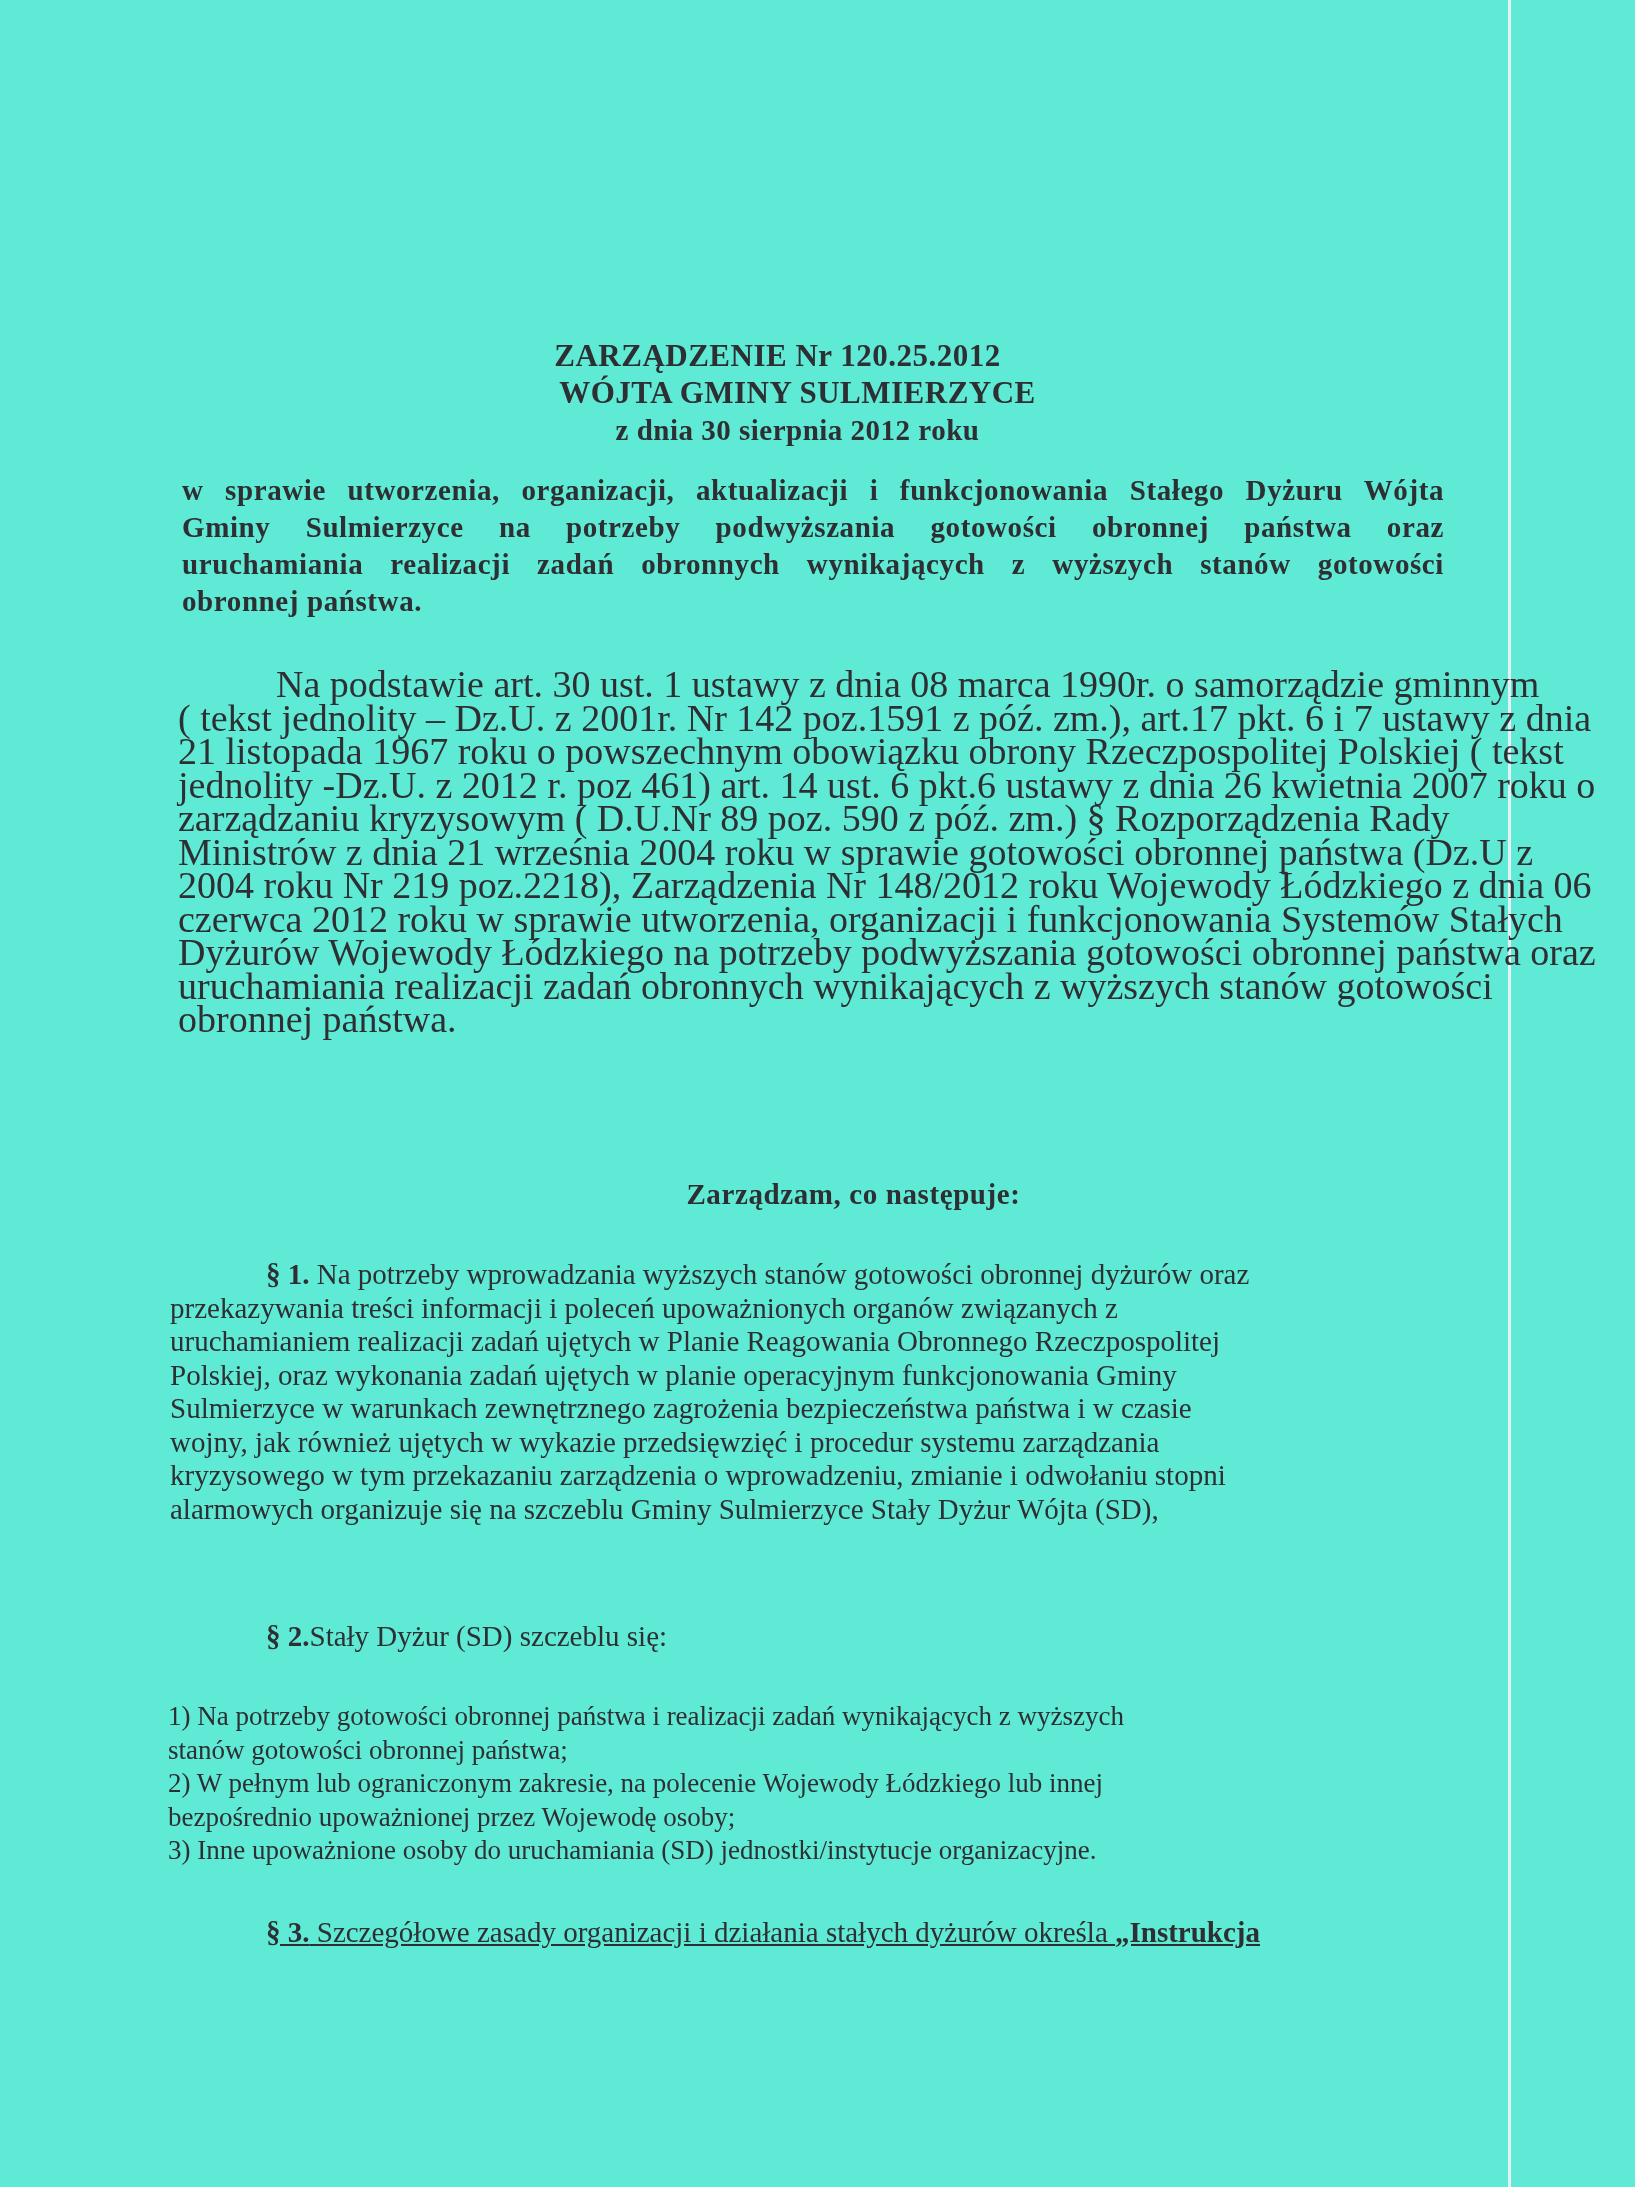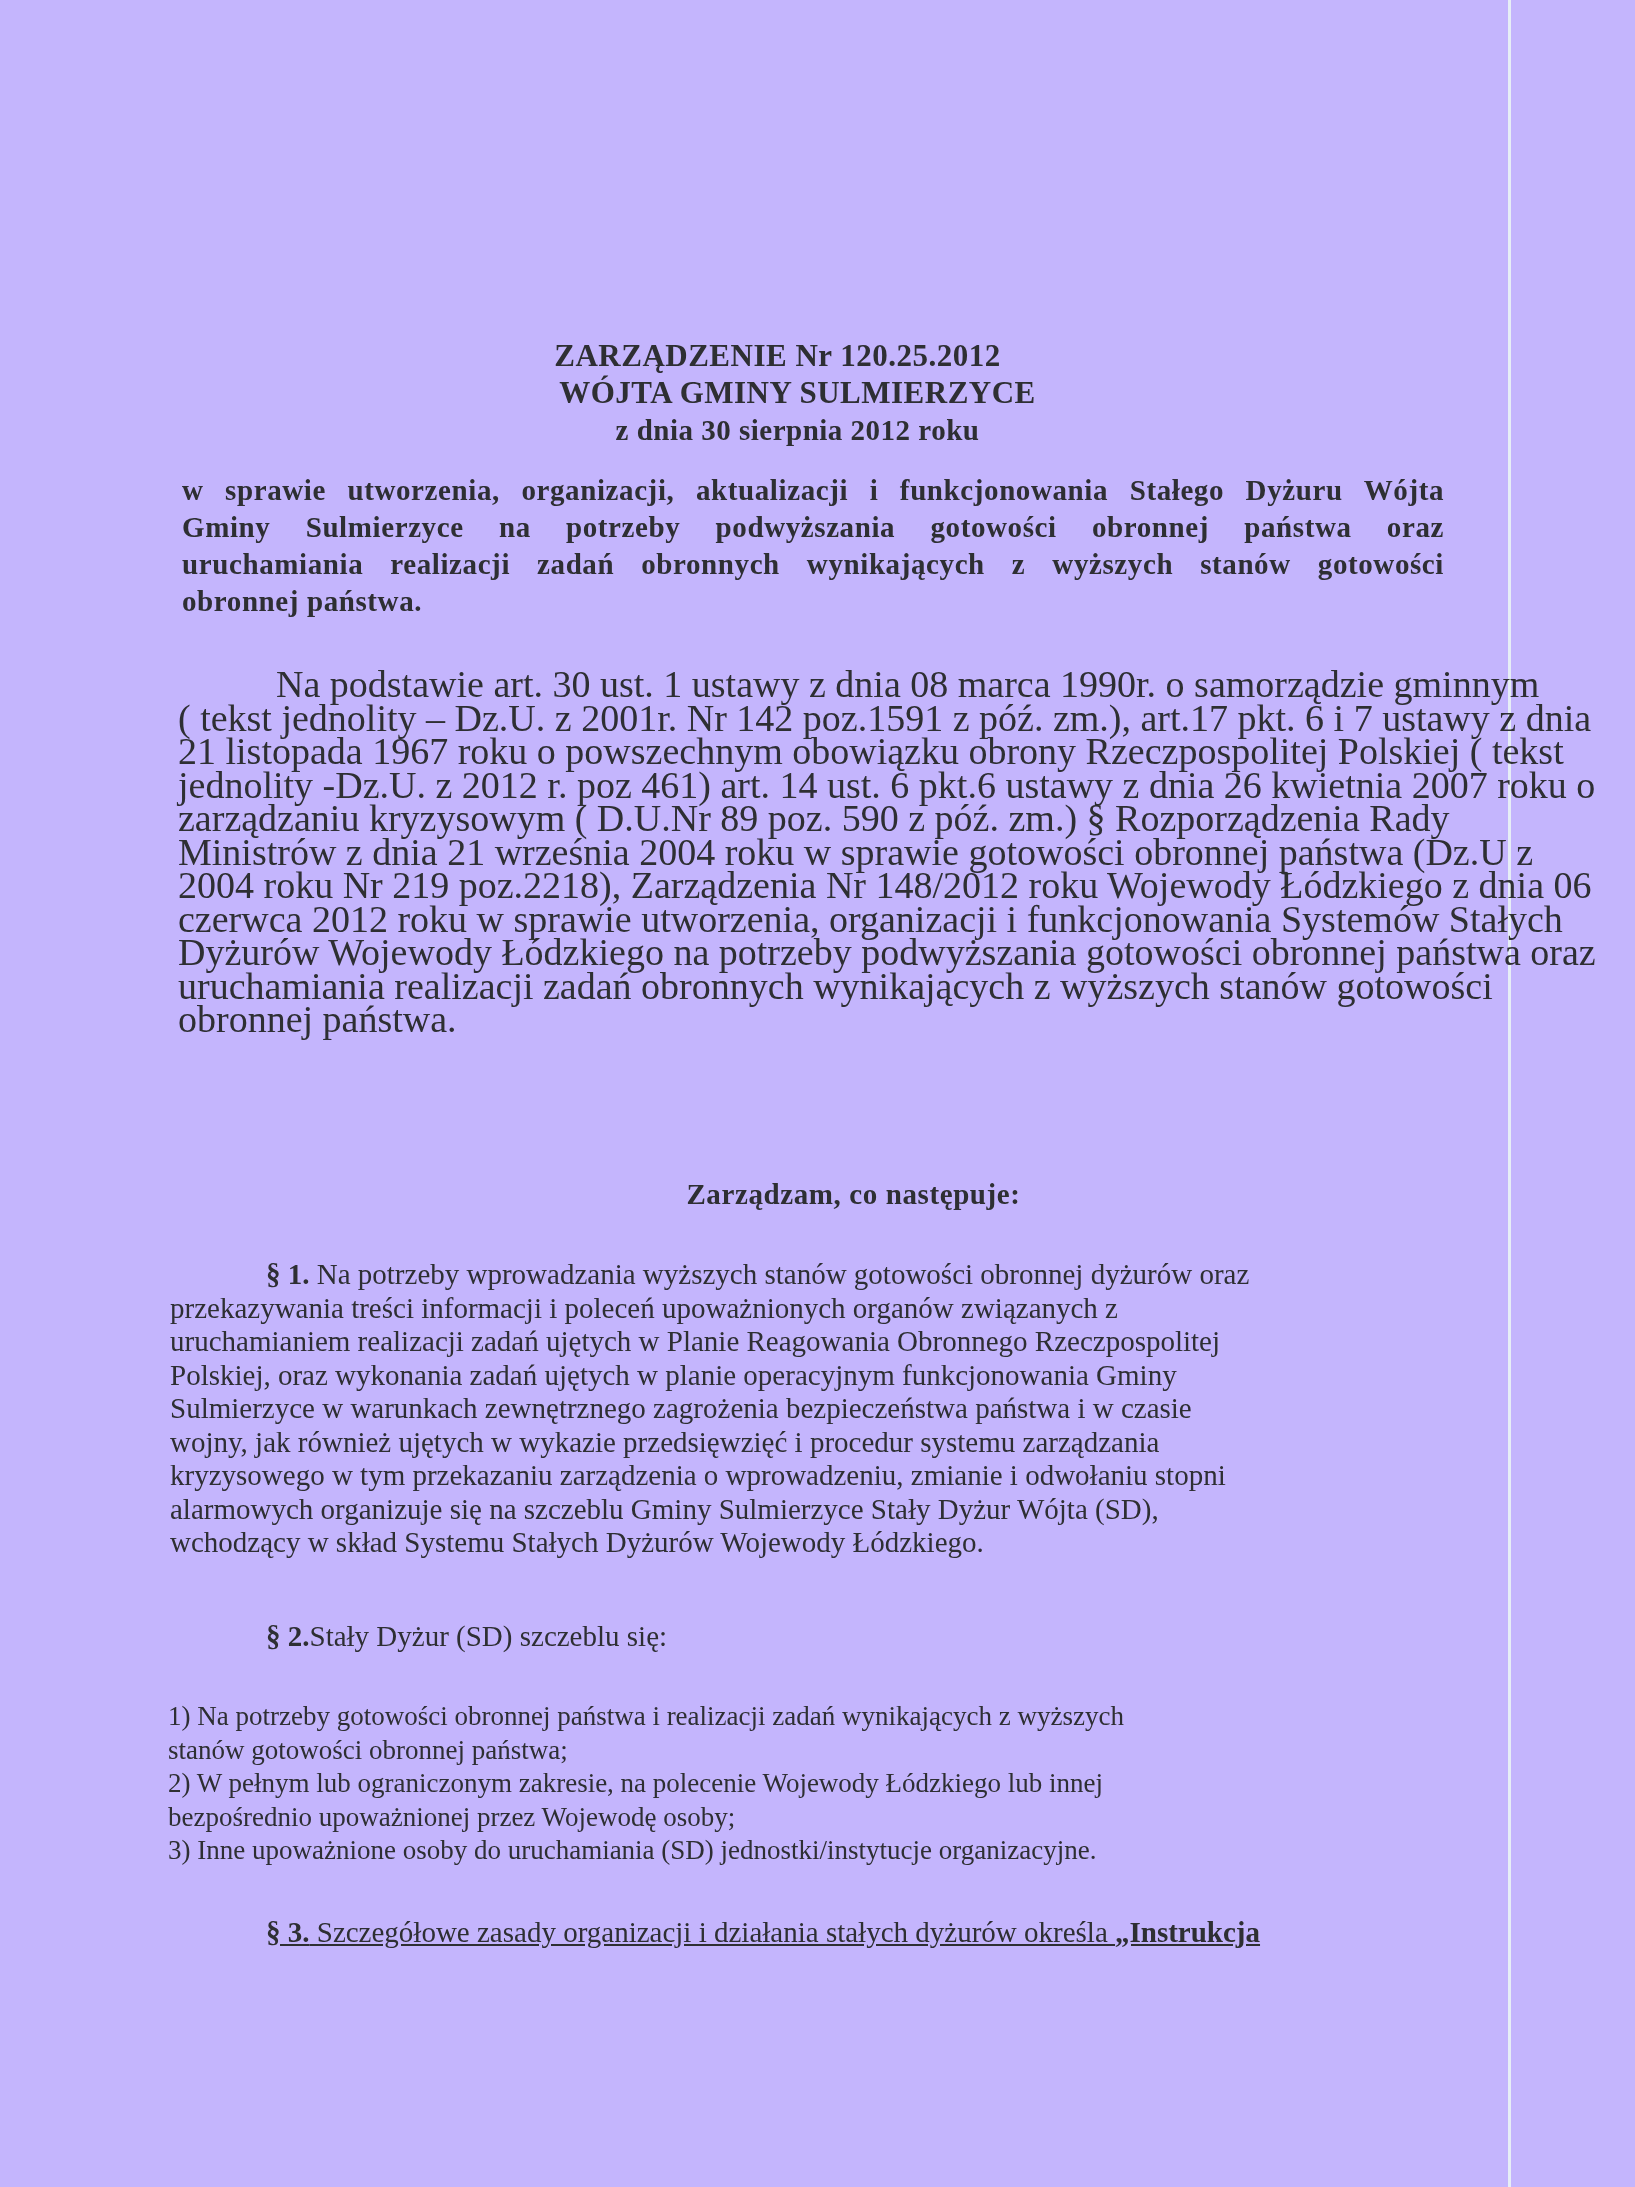--- a/index.html
+++ b/index.html
@@ -1,18 +1,18 @@
 <!DOCTYPE html>
 <html><head>
 <meta charset="utf-8">
 <style>
   html, body { margin: 0; padding: 0; background: #ffffff; }
   body { width: 1635px; height: 2187px; position: relative; overflow: hidden;
          font-family: "Liberation Serif", "DejaVu Serif", serif; color: #2e2f33; }
-  .page { position: absolute; left: 0; top: 0; width: 1635px; height: 2187px; background: #c4b5fd; }
+  .page { position: absolute; left: 0; top: 0; width: 1635px; height: 2187px; background: #5eead4; }
   .scan-edge { position: absolute; left: 1508px; top: 0; width: 3px; height: 2187px; background: #e6eef6; }
   .title { position: absolute; left: 0; width: 1635px; text-align: center; font-weight: bold;
            font-size: 31px; line-height: 36px; letter-spacing: 0.5px; }
   .t1 { top: 338px; left: -40px; }
   .t2 { top: 375px; left: -20px; }
   .t3 { top: 412px; left: -20px; font-size: 29px; }
   .subject { position: absolute; left: 182px; top: 472px; width: 1262px; font-weight: bold;
              font-size: 29px; line-height: 37px; letter-spacing: 0.6px; }
   .jline { display: block; text-align: justify; text-align-last: justify; white-space: nowrap; }
   .jline.last { text-align-last: left; }
@@ -66,21 +66,20 @@
 
   <div class="sec sec1">
     <span class="line indent"><span class="bold">§ 1.</span><span> Na potrzeby wprowadzania wyższych stanów gotowości obronnej dyżurów oraz</span></span>
     <span class="line">przekazywania treści informacji i poleceń upoważnionych organów związanych z</span>
     <span class="line">uruchamianiem realizacji zadań ujętych w Planie Reagowania Obronnego Rzeczpospolitej</span>
     <span class="line">Polskiej, oraz wykonania zadań ujętych w planie operacyjnym funkcjonowania Gminy</span>
     <span class="line">Sulmierzyce w warunkach zewnętrznego zagrożenia bezpieczeństwa państwa i w czasie</span>
     <span class="line">wojny, jak również ujętych w wykazie przedsięwzięć i procedur systemu zarządzania</span>
     <span class="line">kryzysowego w tym przekazaniu zarządzenia o wprowadzeniu, zmianie i odwołaniu stopni</span>
     <span class="line">alarmowych organizuje się na szczeblu Gminy Sulmierzyce Stały Dyżur Wójta (SD),</span>
-    <span class="line">wchodzący w skład Systemu Stałych Dyżurów Wojewody Łódzkiego.</span>
   </div>
 
   <div class="sec sec2">
     <span class="line indent"><span class="bold">§ 2.</span><span>Stały Dyżur (SD) szczeblu się:</span></span>
   </div>
 
   <div class="list">
     <span class="line">1) Na potrzeby gotowości obronnej państwa i realizacji zadań wynikających z wyższych</span>
     <span class="line">stanów gotowości obronnej państwa;</span>
     <span class="line">2) W pełnym lub ograniczonym zakresie, na polecenie Wojewody Łódzkiego lub innej</span>

